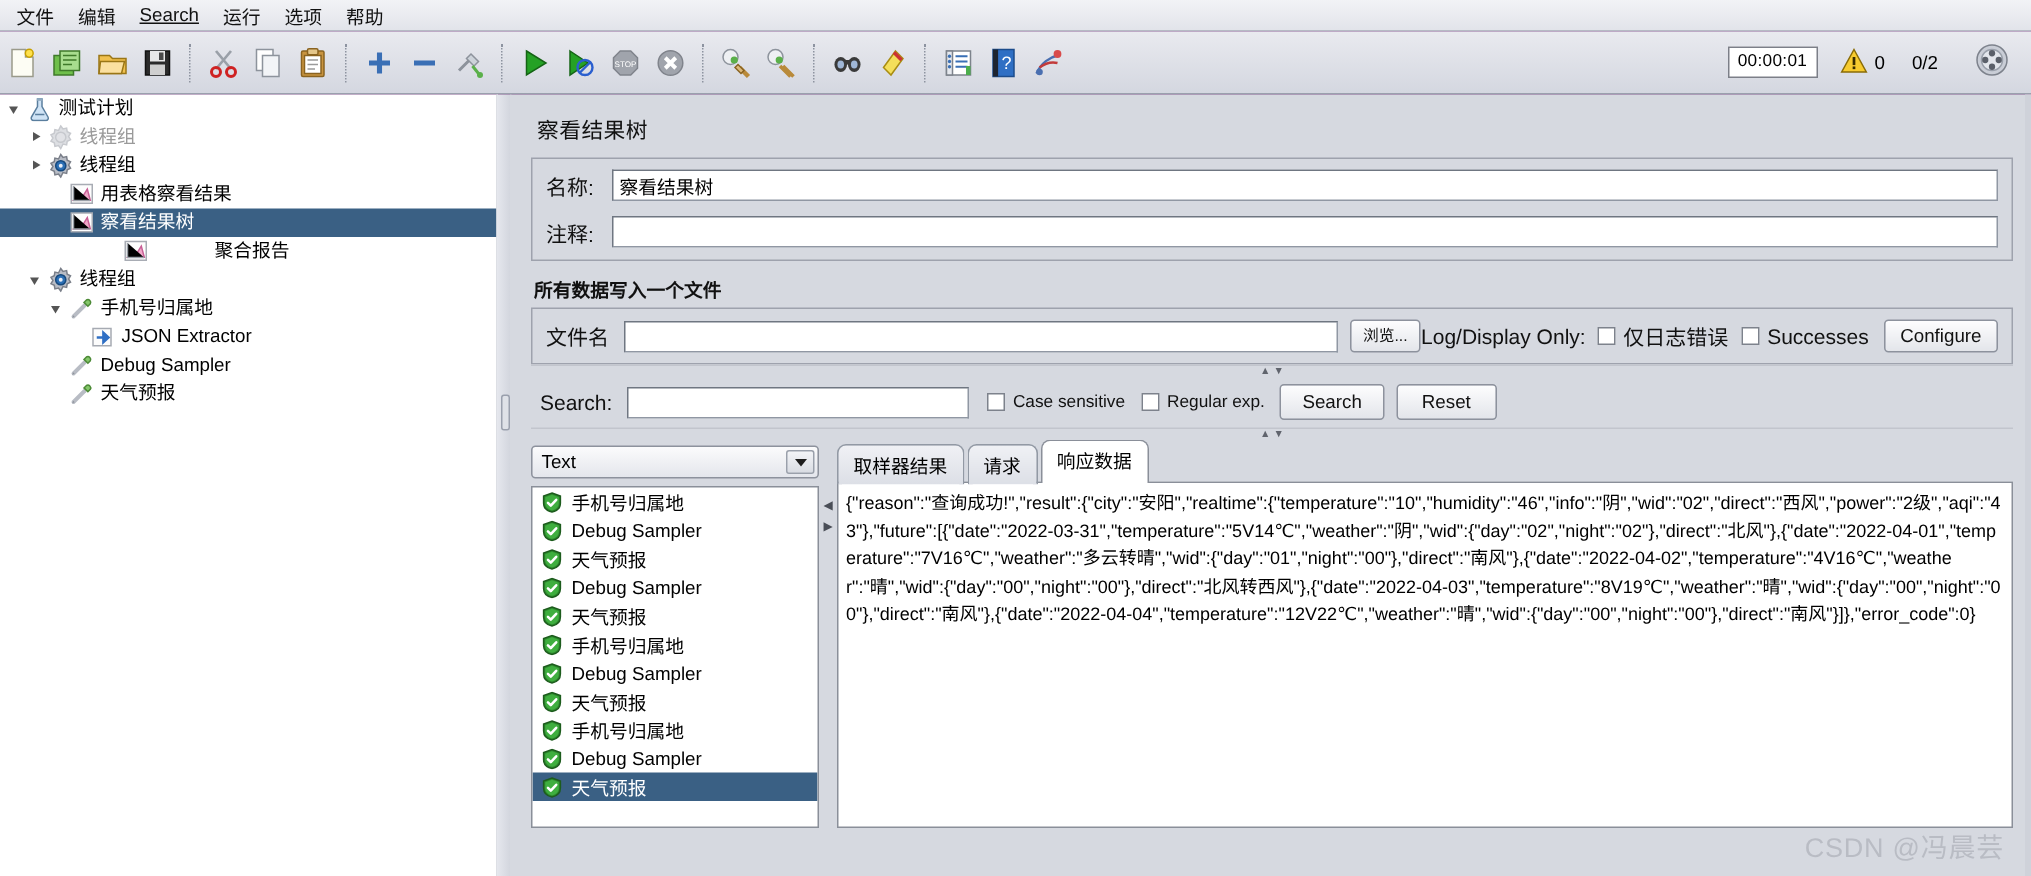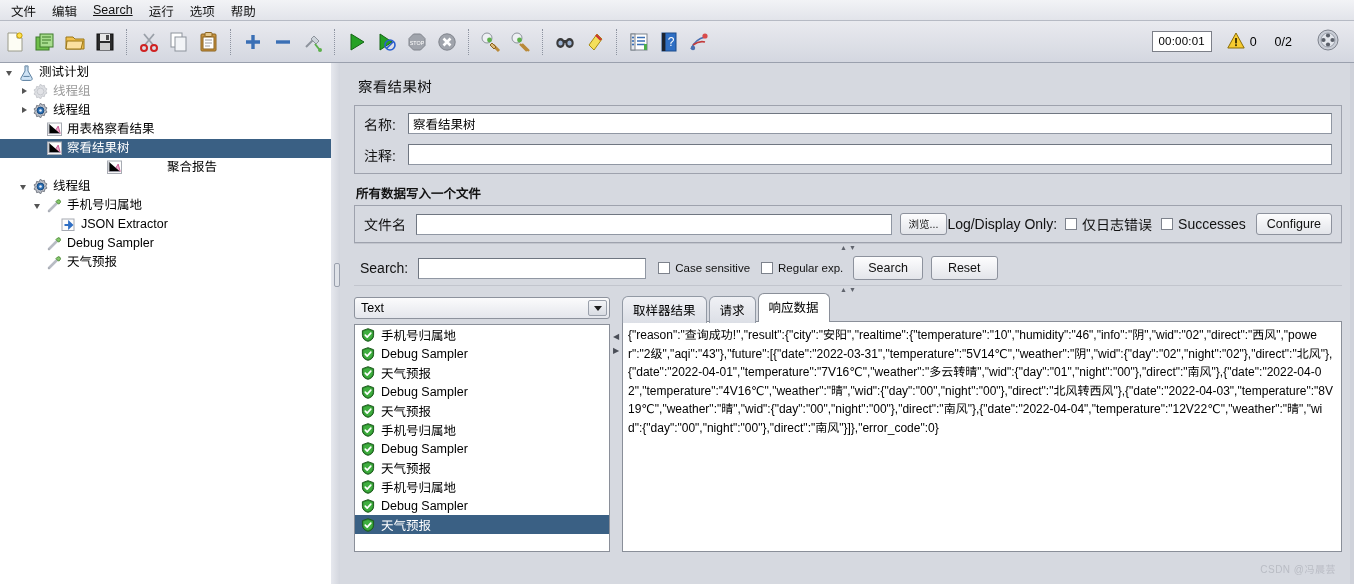--- a/index.html
+++ b/index.html
@@ -92,21 +92,21 @@
 
   
   .collapse-strip{
     height:8px;background:#d6d9e0;display:flex;align-items:center;justify-content:center;gap:2px;
     border-top:1px solid #c2c5cd;
   }
   .collapse-strip i{font-style:normal;font-size:7px;color:#60646d;line-height:8px;}
 
   
   .res-wrap{display:flex;height:255px;margin-top:3px;}
-  .res-left{width:256px;display:flex;flex-direction:column;}
+  .res-left{width:192px;display:flex;flex-direction:column;}
   .combo{
     height:22px;background:linear-gradient(#fbfbfc,#e4e6ec);
     border:1px solid #8d929d;border-radius:3px;display:flex;align-items:center;
     box-sizing:border-box;padding-left:6px;font-size:12.5px;position:relative;
   }
   .combo .arrow{
     position:absolute;right:2px;top:2px;bottom:2px;width:17px;
     background:linear-gradient(#f3f4f7,#d9dce3);border:1px solid #9aa0ab;border-radius:2px;
     display:flex;align-items:center;justify-content:center;
   }
@@ -134,21 +134,21 @@
   .tab.active{background:#fff;border-color:#8a8f99;top:0;padding-bottom:6px;z-index:2;}
   .textarea{
     flex:1;background:#fff;border:1px solid #8a8f99;margin-top:-1px;
     font-size:12px;line-height:18.5px;color:#000;
     padding:4px 5px;box-sizing:border-box;overflow:hidden;
     word-break:break-all;white-space:normal;
     font-family:"Liberation Sans","DejaVu Sans",sans-serif;
   }
 
   .watermark{
-    position:absolute;right:18px;bottom:8px;color:#b9bcc4;font-size:10px;
+    position:absolute;right:18px;bottom:8px;color:#b9bcc4;font-size:18px;
     letter-spacing:.5px;pointer-events:none;
   }
   .vscroll-far{
     position:absolute;right:0;top:63px;width:4px;height:521px;background:#cfd2da;
   }
 </style>
 </head>
 <body>
 
 <div id="app">
@@ -402,21 +402,21 @@
         <span class="twisty"></span>
         <span class="tnode-icon">
           <svg width="17" height="17" viewBox="0 0 17 17">
             <rect x="1.5" y="2" width="14" height="12.5" fill="#fdfdfd" stroke="#a8acb4"></rect>
             <path d="M3 12.5l3.4-4.6 2.6 2.4 3.2-5.2 2 7.4z" fill="#f0a8c8" stroke="#c85f96"></path>
             <path d="M3 3v9.6h11" stroke="#9aa0a8"></path>
           </svg>
         </span>
         <span class="tlabel">察看结果树</span>
       </div>
-      <div class="tree-row" style="padding-left: 52px; gap: 40px;">
+      <div class="tree-row" style="padding-left: 28px; gap: 40px;">
         <span class="twisty"></span>
         <span class="tnode-icon">
           <svg width="17" height="17" viewBox="0 0 17 17">
             <rect x="1.5" y="2" width="14" height="12.5" fill="#fdfdfd" stroke="#a8acb4"></rect>
             <path d="M3 12.5l3.4-4.6 2.6 2.4 3.2-5.2 2 7.4z" fill="#f0a8c8" stroke="#c85f96"></path>
             <path d="M3 3v9.6h11" stroke="#9aa0a8"></path>
           </svg>
         </span>
         <span class="tlabel">聚合报告</span>
       </div>

